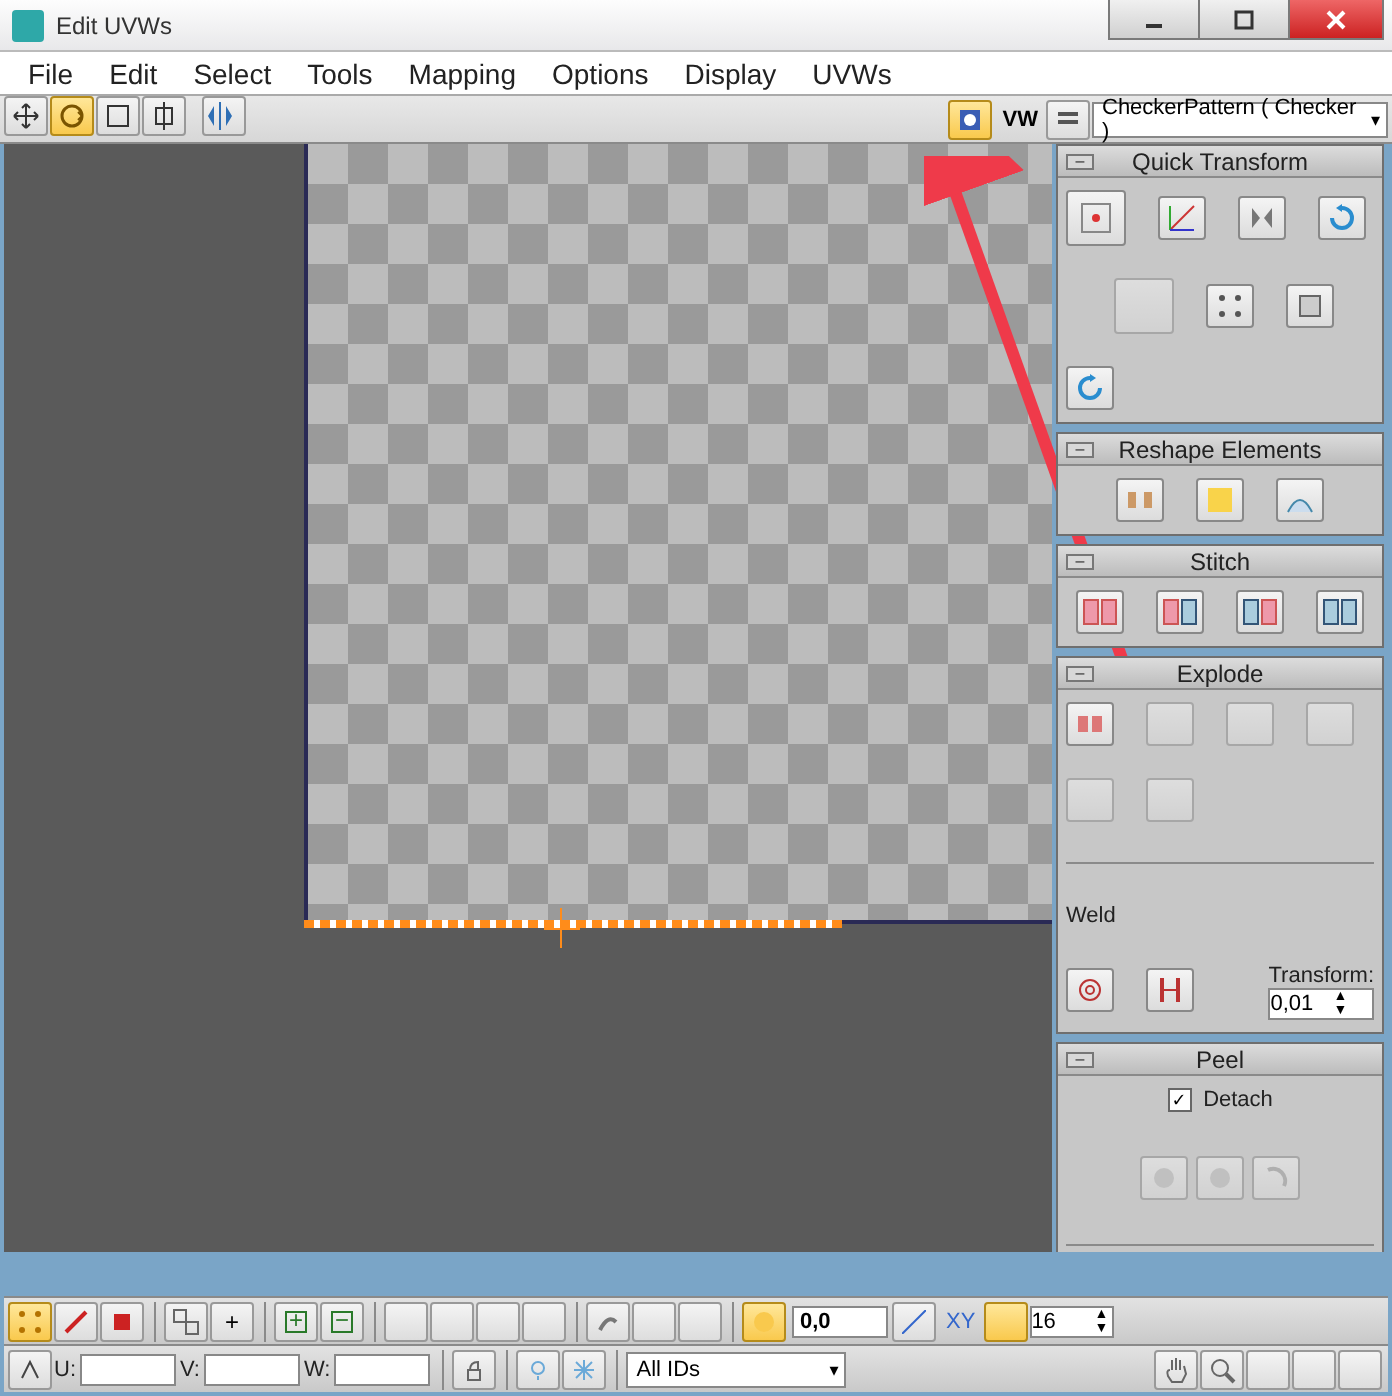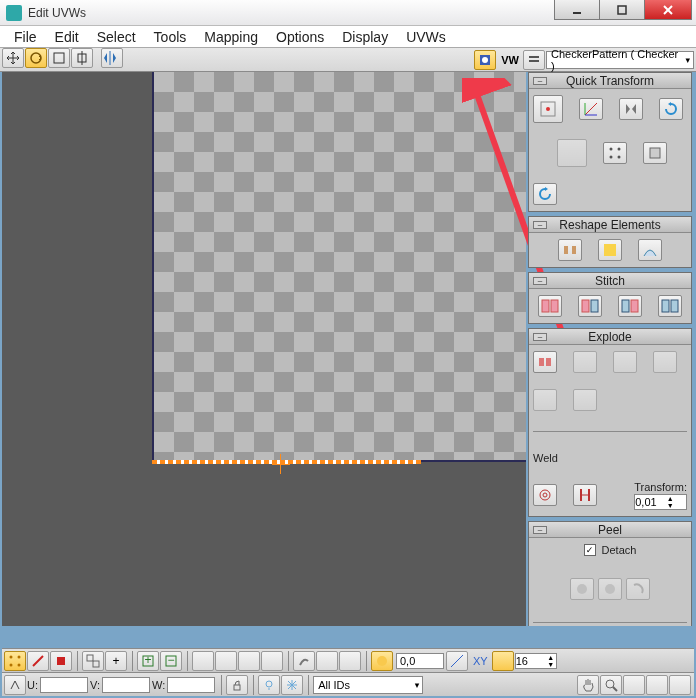--- a/index.html
+++ b/index.html
@@ -54,21 +54,21 @@
 .pbtn.big { width:30px; height:28px;}
 .pbtn.dis { opacity:.5;}
 .pbtn.hl { background:linear-gradient(#ffe79a,#f9c94d); border-color:#b58b1a;}
 .label { font-size:11px; color:#222;}
 .spinner { display:flex; align-items:center; border:1px solid #888; background:#fff; height:16px;}
 .spinner input { border:none; width:30px; font-size:11px; text-align:left; padding-right:2px;}
 .spinner .sp { width:10px; font-size:7px; line-height:7px; text-align:center;}
 
 .bottom-bars { position:absolute; left:2px; right:2px; bottom:2px; }
 .bbar { height:24px; background:linear-gradient(#e2e2e2,#c9c9c9); border-top:1px solid #8a8a8a; display:flex; align-items:center; padding:0 2px; }
-.field { border:1px solid #888; background:#fff; height:16px; width:48px; font-size:11px; padding:0 3px; margin:0 2px; display:flex; align-items:center;}
+.field { border:1px solid #888; background:#fff; height:16px; width:48px; font-size:11px; padding:0 3px; margin:0 2px; display:flex; align-items:center;font-weight:bold;}
 .grp-sep { width:1px; height:20px; background:#8a8a8a; margin:0 4px;}
 .chk { width:12px; height:12px; border:1px solid #666; background:#fff; display:inline-flex; align-items:center; justify-content:center; font-size:9px;}
 
 .red-arrow { position:absolute; left:462px; top:78px; width:130px; height:320px; pointer-events:none;}
 </style>
 </head>
 <body>
 
 <div class="win-frame">
   <div class="title-bar">

